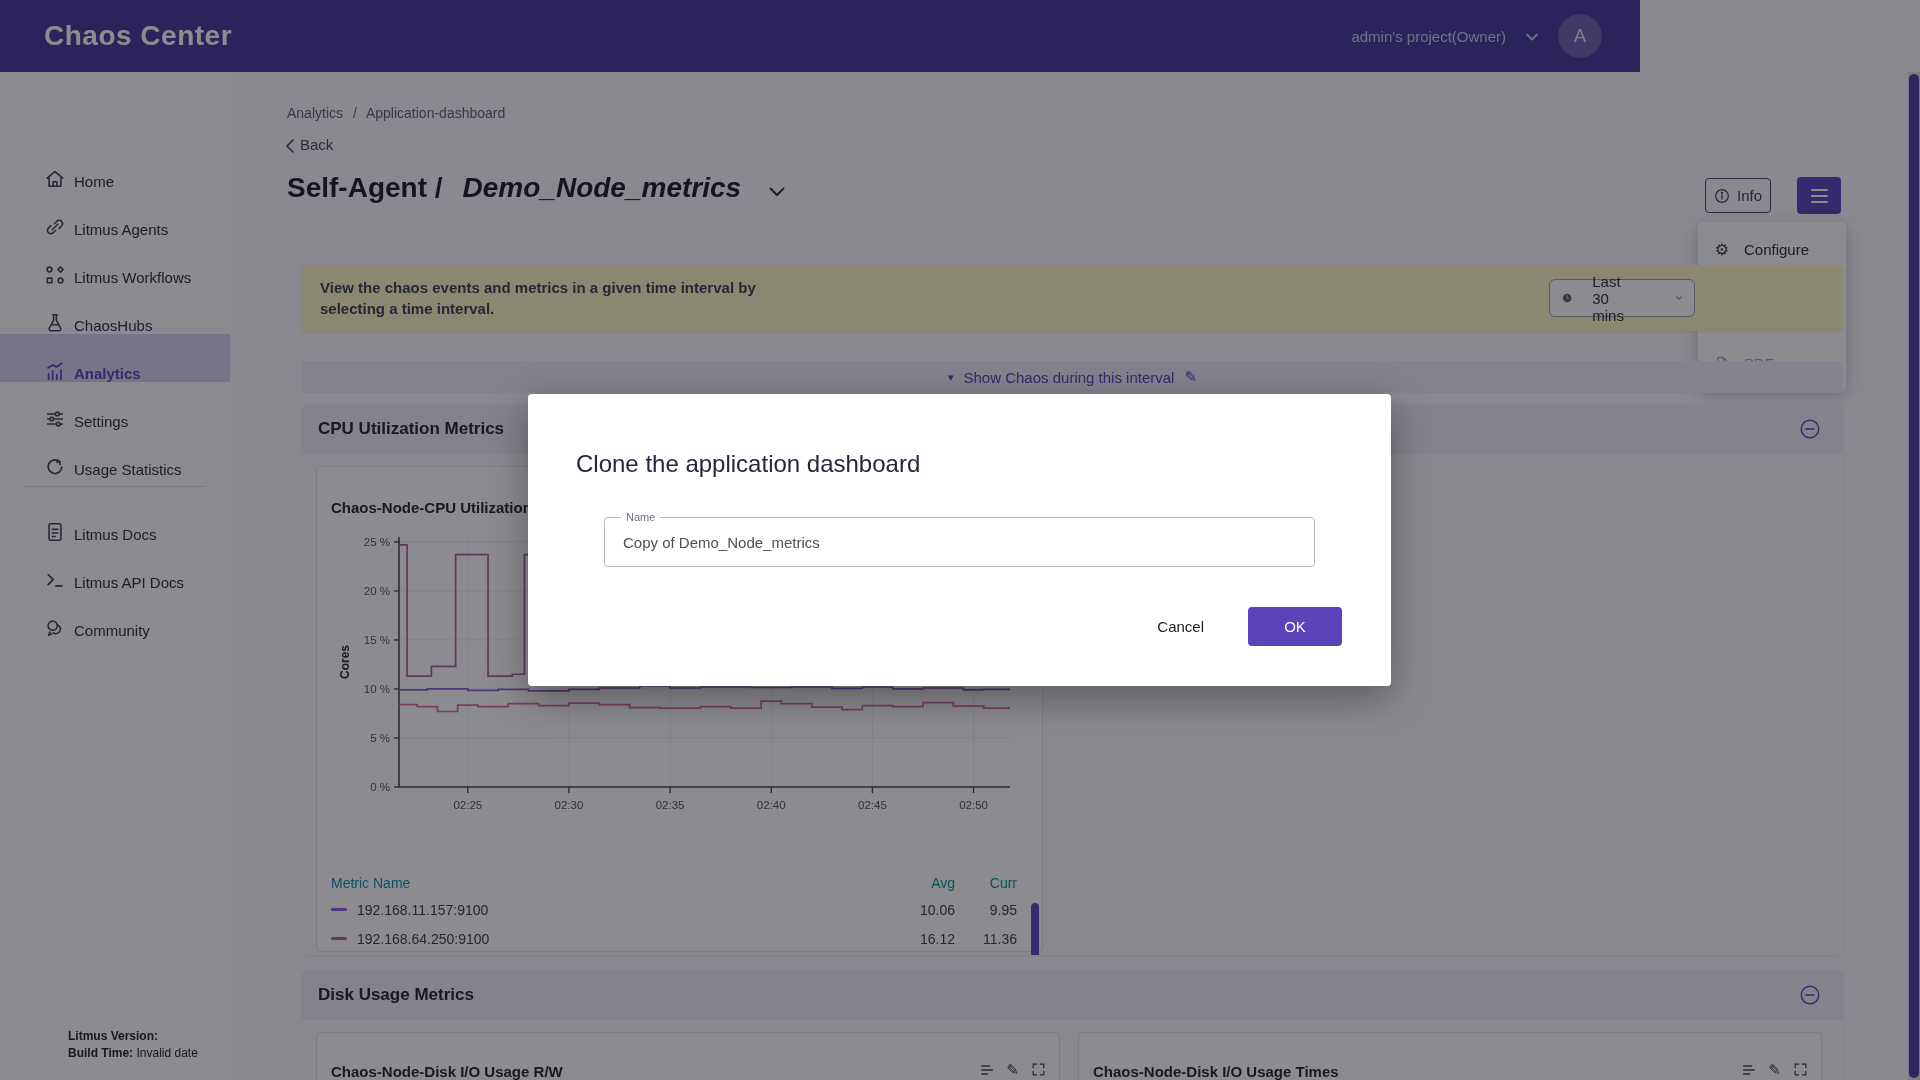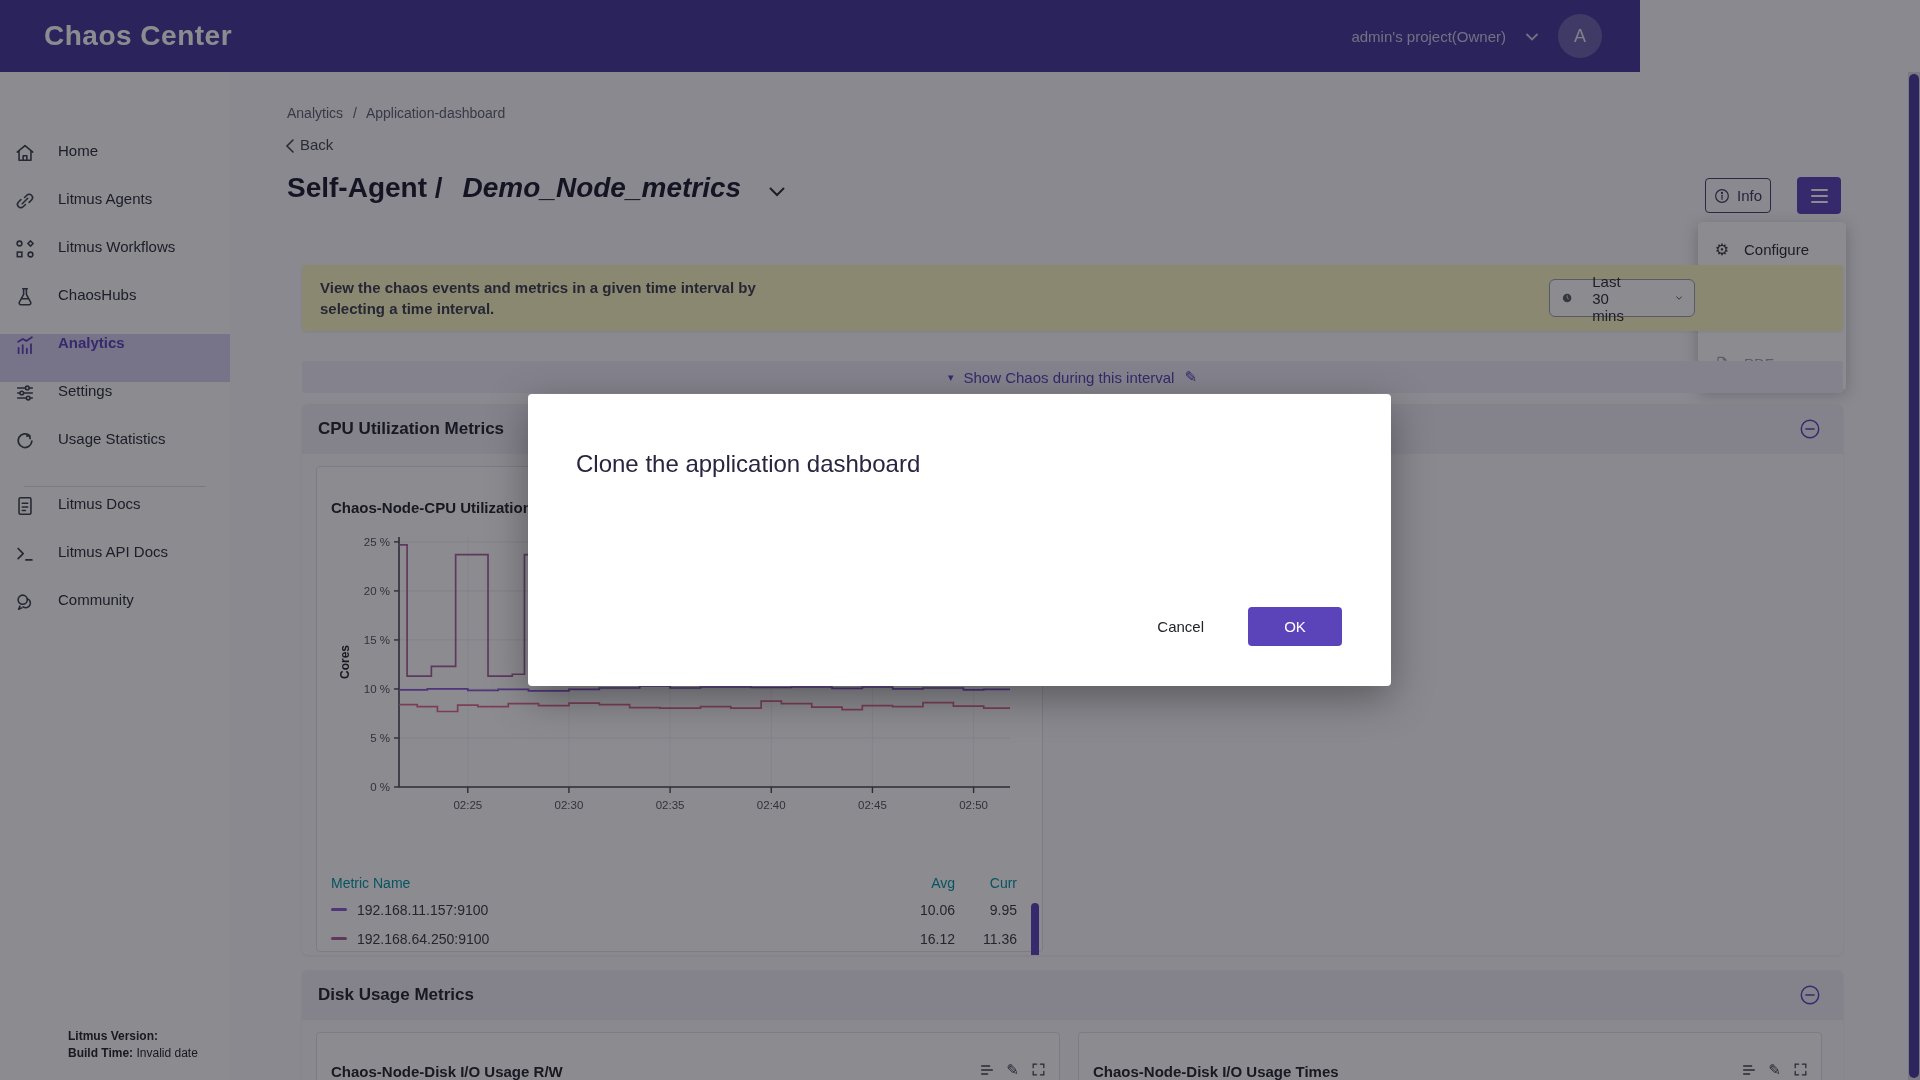--- a/index.html
+++ b/index.html
@@ -10,21 +10,21 @@
   .topbar { position:absolute; left:0; top:0; width:1640px; height:72px; background:#46399B; display:flex; align-items:center; justify-content:space-between; padding:0 38px 0 44px; z-index:10; }
   .logo { color:#fff; font-size:28px; font-weight:bold; letter-spacing:.5px; }
   .topbar-right { display:flex; align-items:center; gap:20px; }
   .project-label { color:#CBCEе8; color:#C9CDE6; font-size:15px; }
   .chev { display:inline-block; }
   .avatar { width:44px; height:44px; border-radius:50%; background:rgba(255,255,255,.22); color:#E9E9F7; font-size:18px; display:flex; align-items:center; justify-content:center; }
 
   
   .sidebar { position:absolute; left:0; top:72px; width:230px; height:1008px; background:#FFFFFF; z-index:5; }
   .nav { position:absolute; top:70px; left:0; width:100%; }
-  .nav-item { height:48px; display:flex; align-items:flex-start; gap:22px; padding-left:14px; font-size:15px; color:#2A2E38; cursor:pointer; }
+  .nav-item { height:48px; display:flex; align-items:flex-end; gap:8px; padding-left:44px; font-size:15px; color:#2A2E38; cursor:pointer; }
   .nav-item .ic { width:22px; height:22px; color:#3C414D; flex:0 0 22px; }
   .nav-item.active { background:#D7D1F0; color:#5B44BA; font-weight:bold; }
   .nav-item.active .ic { color:#5B44BA; }
   .nav-divider { height:1px; background:#DCDEE6; margin:8px 24px; }
   .side-footer { position:absolute; left:20px; bottom:18px; font-size:12px; color:#23262E; line-height:17px; }
   .side-footer b { font-weight:bold;padding-left:48px; }
 
   
   .main { position:absolute; left:230px; top:72px; width:1690px; height:1008px; }
   .breadcrumb { position:absolute; left:57px; top:33px; font-size:14px; color:#5E6370; }
@@ -414,17 +414,21 @@
 </main>
 
 <div class="page-scrollbar">
     <div class="thumb"></div>
   </div>
 
 <div class="dim"></div>
 
 <div class="modal">
   <div class="modal-title">Clone the application dashboard</div>
+  <div class="field">
+    <span class="field-label">Name</span>
+    <input type="text" value="Copy of Demo_Node_metrics" style="">
+  </div>
   <div class="modal-actions">
     <button class="cancel-btn">Cancel</button>
     <button class="ok-btn">OK</button>
   </div>
 </div>
 
 </body></html>

